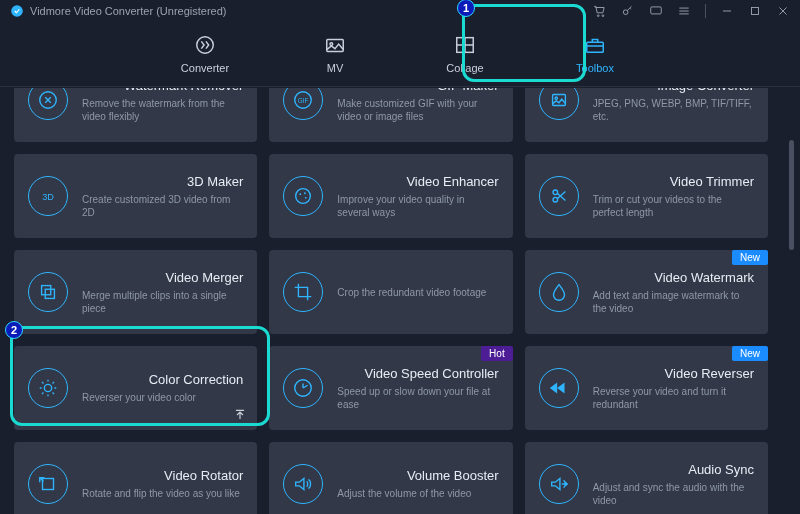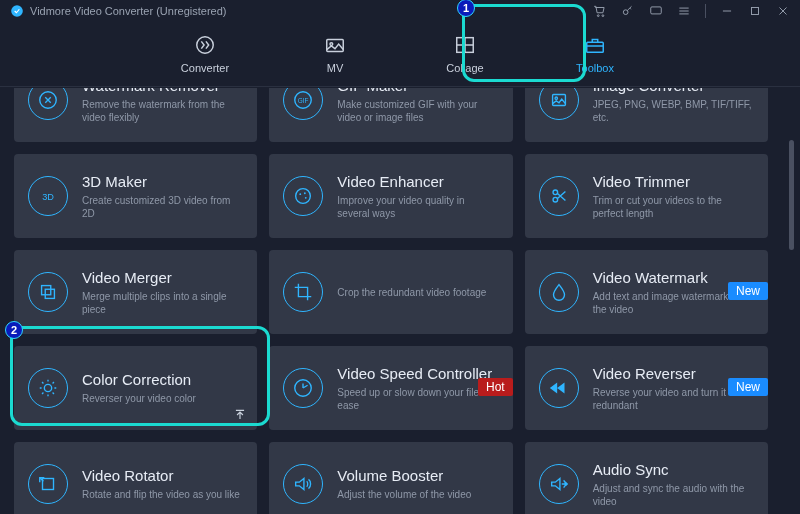--- a/index.html
+++ b/index.html
@@ -76,29 +76,28 @@
     position: relative;
     cursor: pointer;
   }
   .card-icon {
     flex: 0 0 40px; width: 40px; height: 40px;
     border: 1.5px solid #2fb5ff; border-radius: 50%;
     display: flex; align-items: center; justify-content: center;
   }
   .card-icon svg { stroke:#2fb5ff; fill:none; }
   .card-text { flex: 1 1 auto; min-width:0; }
-  .card-title { font-size: 15px; color: #e7ecf5; margin-bottom: 4px; }
+  .card-title { font-size: 13px; color: #e7ecf5; margin-bottom: 4px; text-align: right; }
   .card-desc  { font-size: 10px; color: #8f98a8; line-height: 1.3; }
   .tag {
     position: absolute; right: 0; top: 0;
-    font-size: 12px; color: #fff; padding: 2px 8px;
+    font-size: 10px; color: #fff; padding: 2px 8px;
     border-radius: 2px;
-    margin-top: 32px;
-  }
-  .tag.hot { background: #b91c1c; }
+  }
+  .tag.hot { background: #4c1d95; }
   .tag.new { background: #1a8cff; }
   .corner-arrow {
     position: absolute; right: 10px; bottom: 8px;
     width: 14px; height: 14px;
   }
 
   
   .scrollbar {
     position: absolute; right: 6px; top: 140px;
     width: 5px; height: 110px; background: #4a5061; border-radius: 3px;

